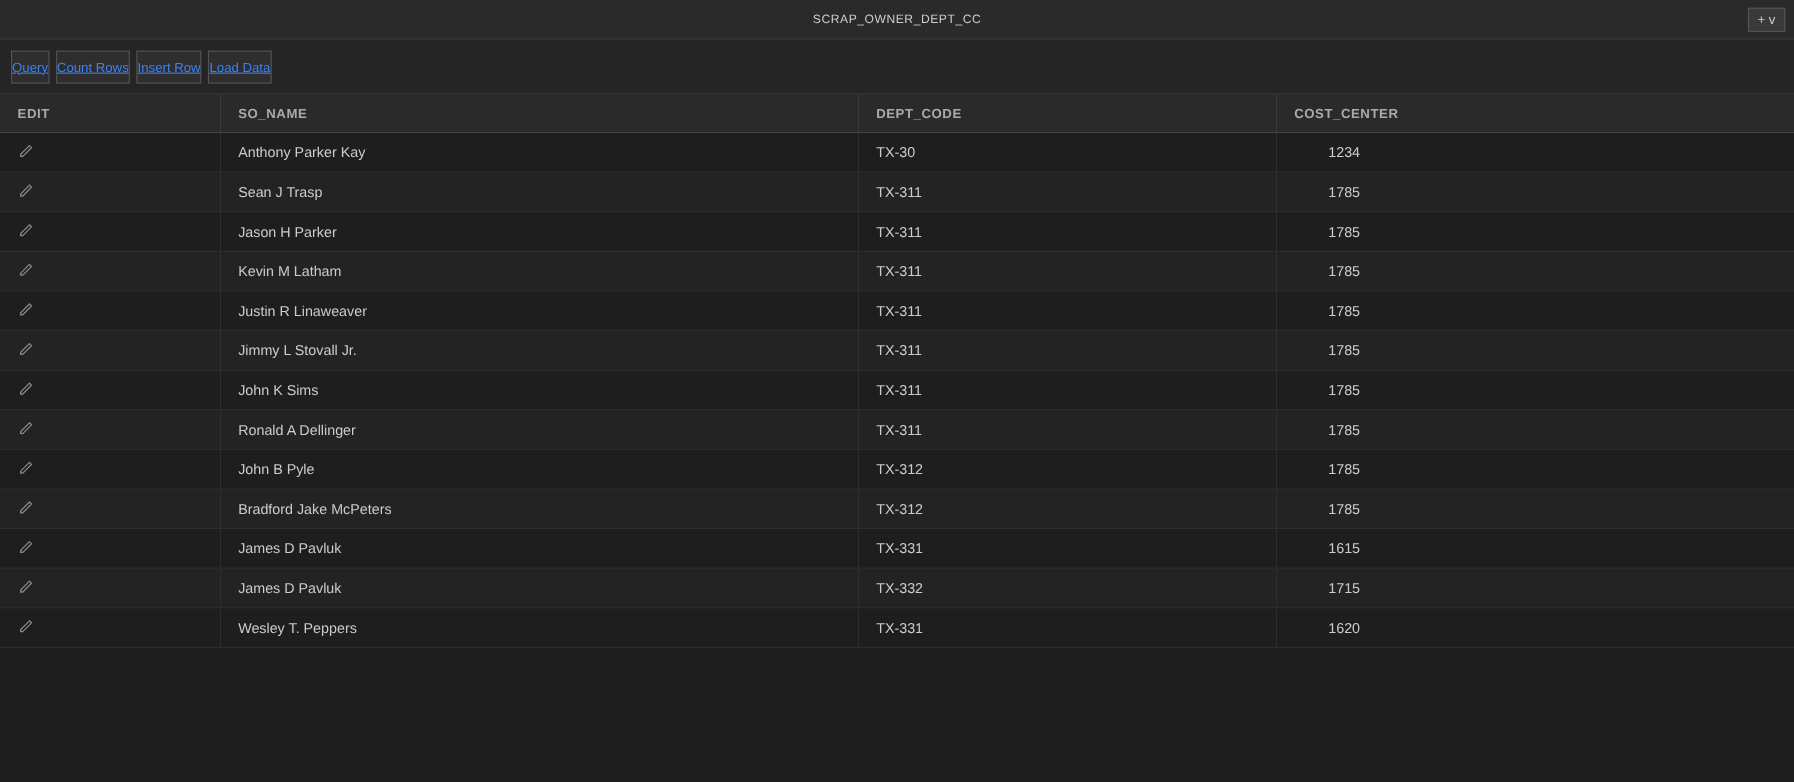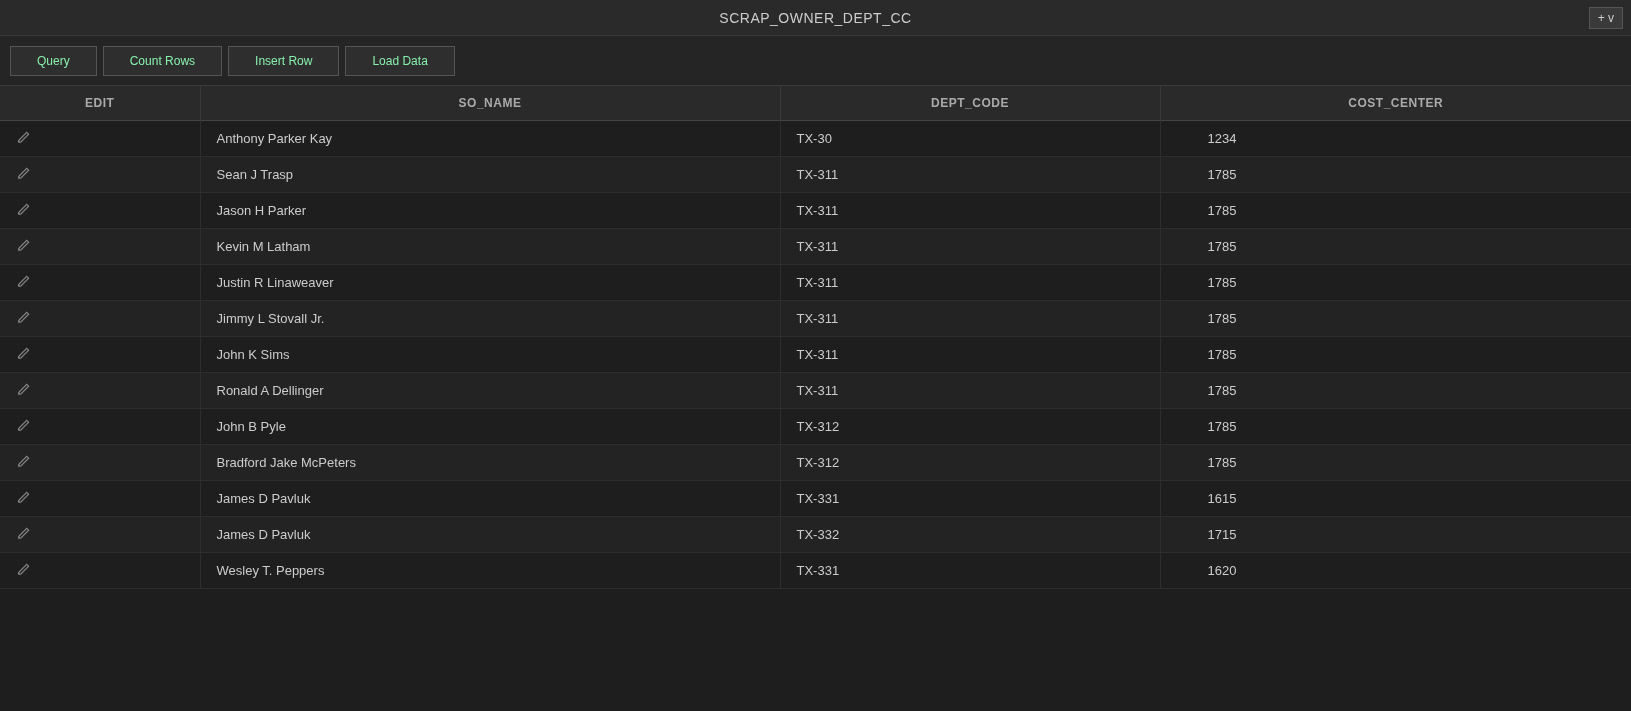--- a/index.html
+++ b/index.html
@@ -23,21 +23,21 @@
       height: 36px;
       display: flex;
       align-items: center;
       justify-content: center;
       border-bottom: 1px solid #3a3a3a;
       position: relative;
     }
 
     .title-bar-text {
       color: #cccccc;
-      font-size: 14px;
+      font-size: 11px;
       letter-spacing: 0.5px;
     }
 
     .title-bar-controls {
       position: absolute;
       right: 8px;
       top: 50%;
       transform: translateY(-50%);
       display: flex;
       align-items: center;
@@ -62,47 +62,48 @@
       display: flex;
       align-items: center;
       gap: 6px;
       border-bottom: 1px solid #3a3a3a;
       height: 50px;
     }
 
     .toolbar-btn {
       background-color: #2e2e2e;
       border: 1px solid #555555;
-      color: #86efac;
-      padding: 5px 26px;
+      color: #3b82f6;
+      padding: 5px 0;
       cursor: pointer;
       font-size: 12px;
       height: 30px;
       white-space: nowrap;
+      text-decoration: underline;
     }
 
     .table-container {
       width: 100%;
       overflow: auto;
     }
 
     table {
       width: 100%;
       border-collapse: collapse;
       table-layout: fixed;
     }
 
     thead tr {
       background-color: #2a2a2a;
       border-bottom: 1px solid #444;
     }
 
     thead th {
       padding: 10px 16px;
-      text-align: center;
+      text-align: left;
       font-size: 12px;
       font-weight: 600;
       color: #aaaaaa;
       letter-spacing: 0.5px;
       border-right: 1px solid #3a3a3a;
       text-transform: uppercase;
     }
 
     thead th:last-child {
       border-right: none;

